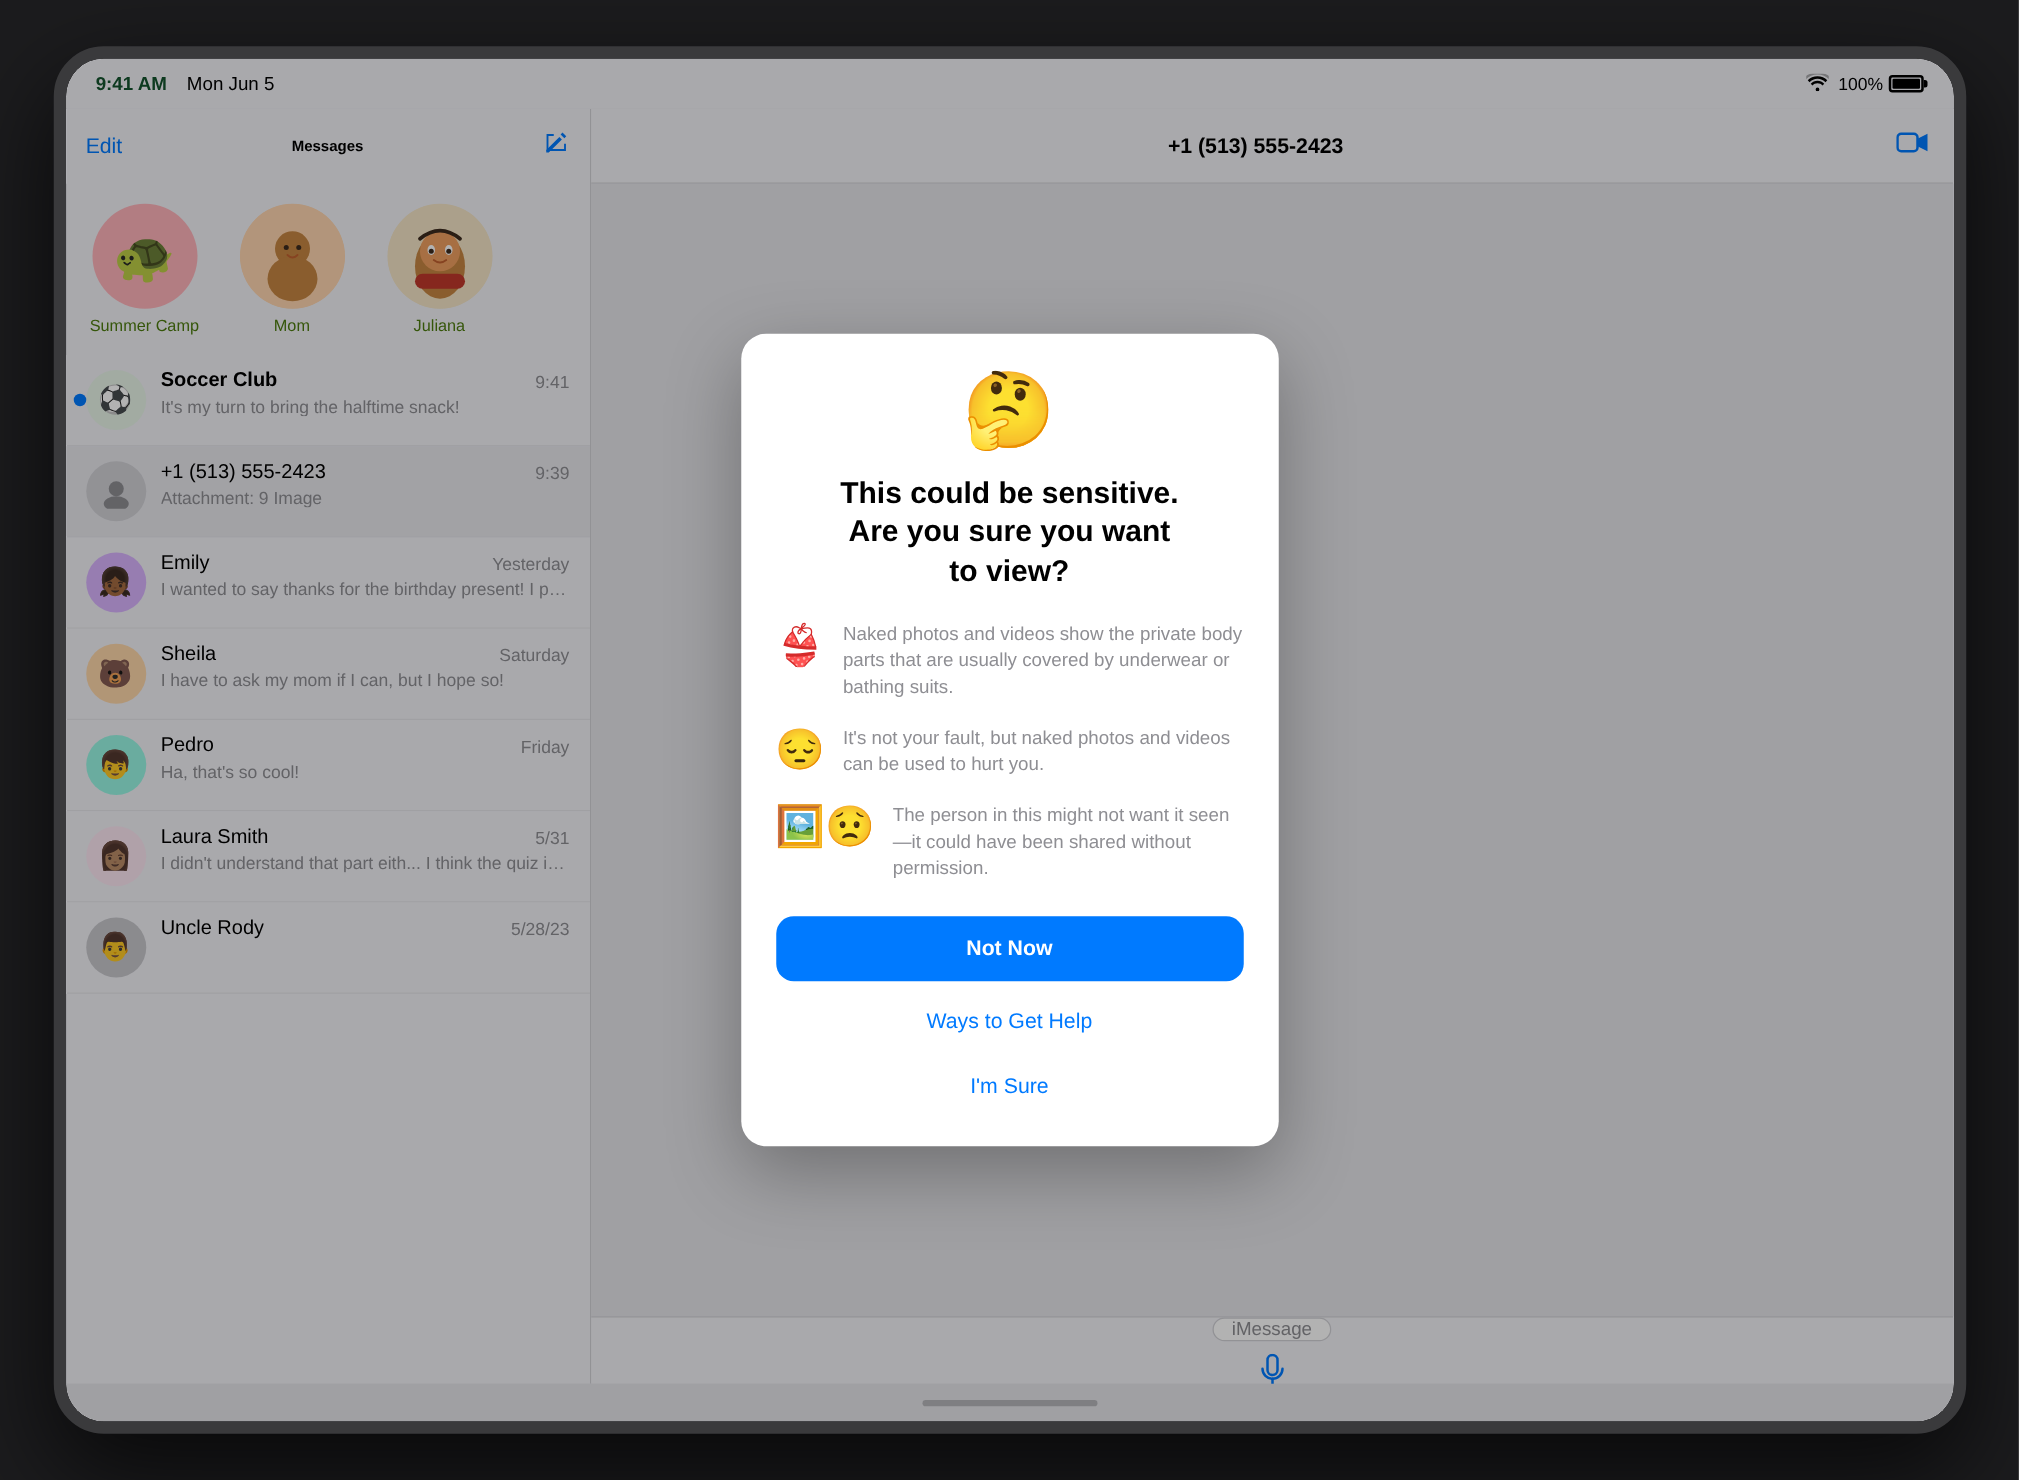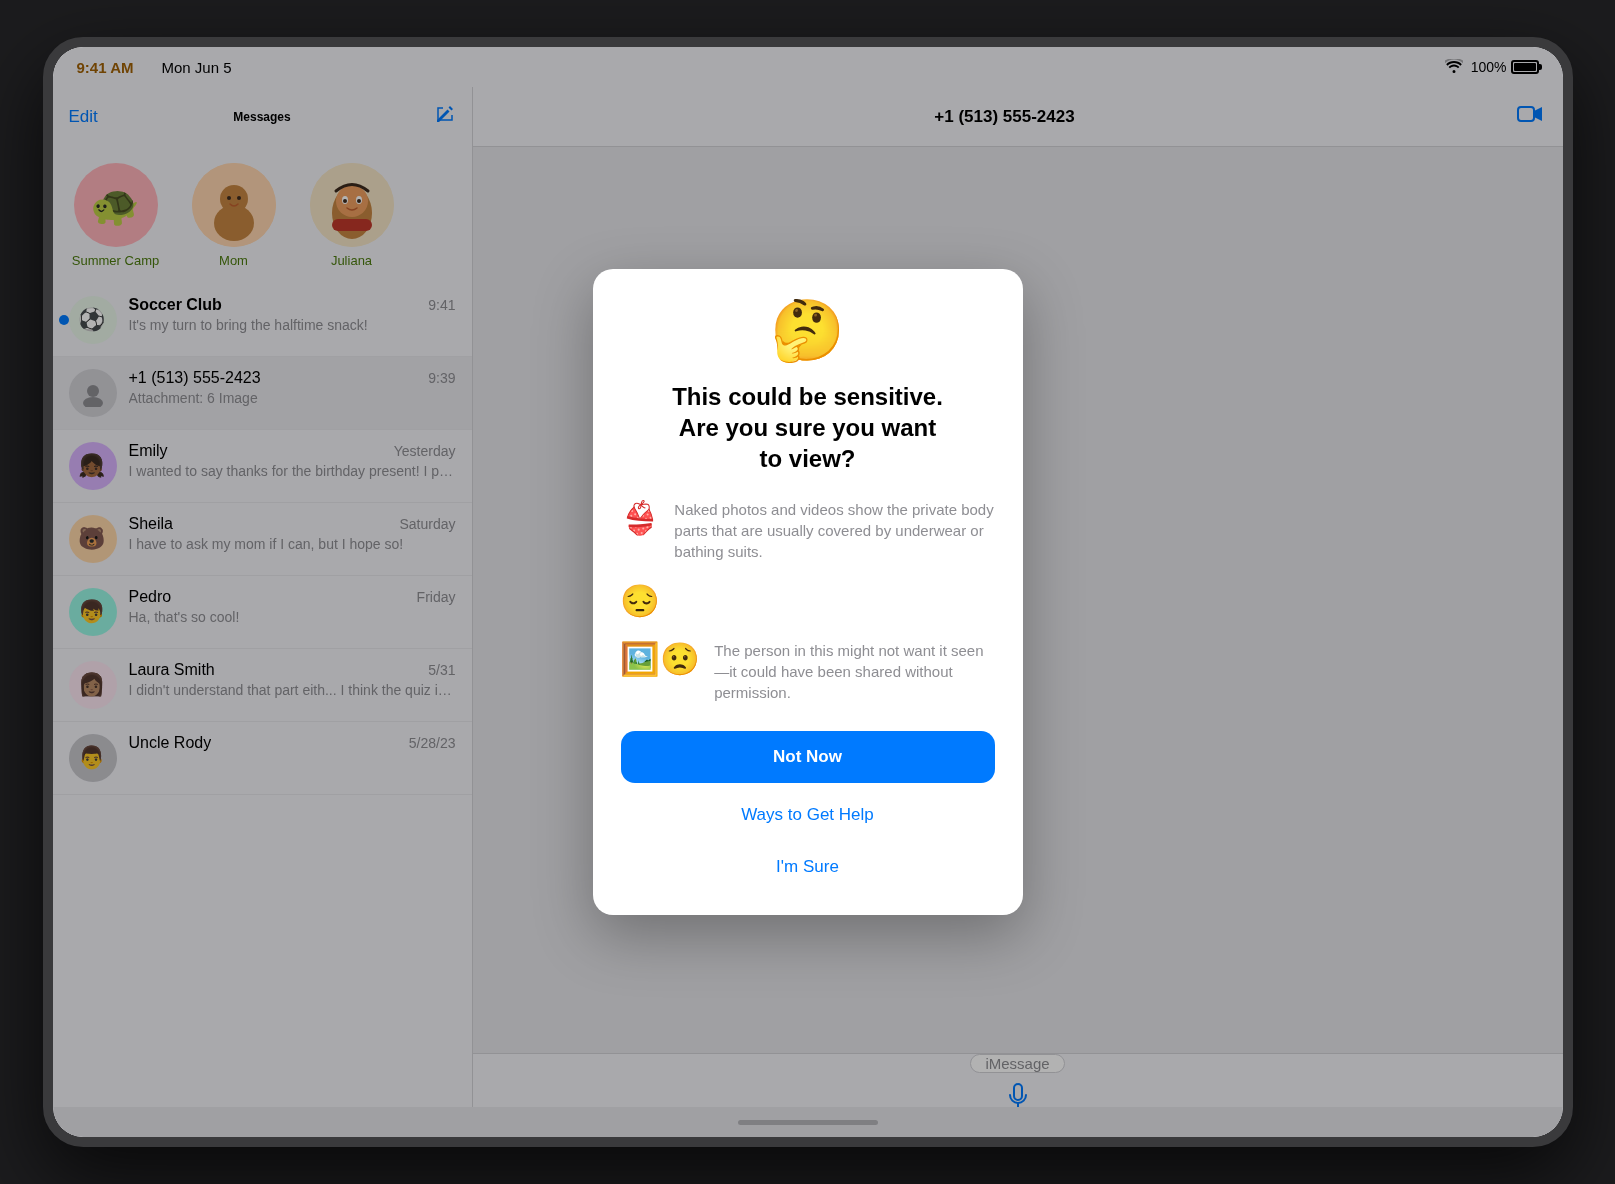--- a/index.html
+++ b/index.html
@@ -44,22 +44,22 @@
       display: flex;
       align-items: center;
       padding: 0 24px;
       flex-shrink: 0;
       z-index: 10;
     }
 
     .status-time {
       font-size: 15px;
       font-weight: 600;
-      color: #a16207;
-      margin-right: 28px;
+      color: #14532d;
+      margin-right: 16px;
     }
 
     .status-date {
       font-size: 15px;
       font-weight: 400;
       color: #000;
     }
 
     .status-right {
       margin-left: auto;
@@ -587,21 +587,21 @@
               <svg width="28" height="28" viewBox="0 0 28 28" fill="none">
                 <circle cx="14" cy="12" r="6" fill="#8e8e93"></circle>
                 <ellipse cx="14" cy="24" rx="10" ry="6" fill="#8e8e93"></ellipse>
               </svg>
             </div>
             <div class="message-content">
               <div class="message-top-row">
                 <span class="message-sender">+1 (513) 555-2423</span>
                 <span class="message-time">9:39</span>
               </div>
-              <div class="message-preview">Attachment: 6 Image</div>
+              <div class="message-preview">Attachment: 9 Image</div>
             </div>
           </div>
 
           <div class="message-item">
             <div class="message-avatar-small avatar-purple">👧🏾</div>
             <div class="message-content">
               <div class="message-top-row">
                 <span class="message-sender">Emily</span>
                 <span class="message-time">Yesterday</span>
               </div>
@@ -701,20 +701,21 @@
 
         <div class="modal-items">
 
           <div class="modal-item">
             <span class="modal-item-emoji">👙</span>
             <span class="modal-item-text">Naked photos and videos show the private body parts that are usually covered by underwear or bathing suits.</span>
           </div>
 
           <div class="modal-item">
             <span class="modal-item-emoji">😔</span>
+            <span class="modal-item-text">It's not your fault, but naked photos and videos can be used to hurt you.</span>
           </div>
 
           <div class="modal-item">
             <span class="modal-item-emoji">🖼️😟</span>
             <span class="modal-item-text">The person in this might not want it seen—it could have been shared without permission.</span>
           </div>
 
         </div>
 
         <div class="modal-buttons">

